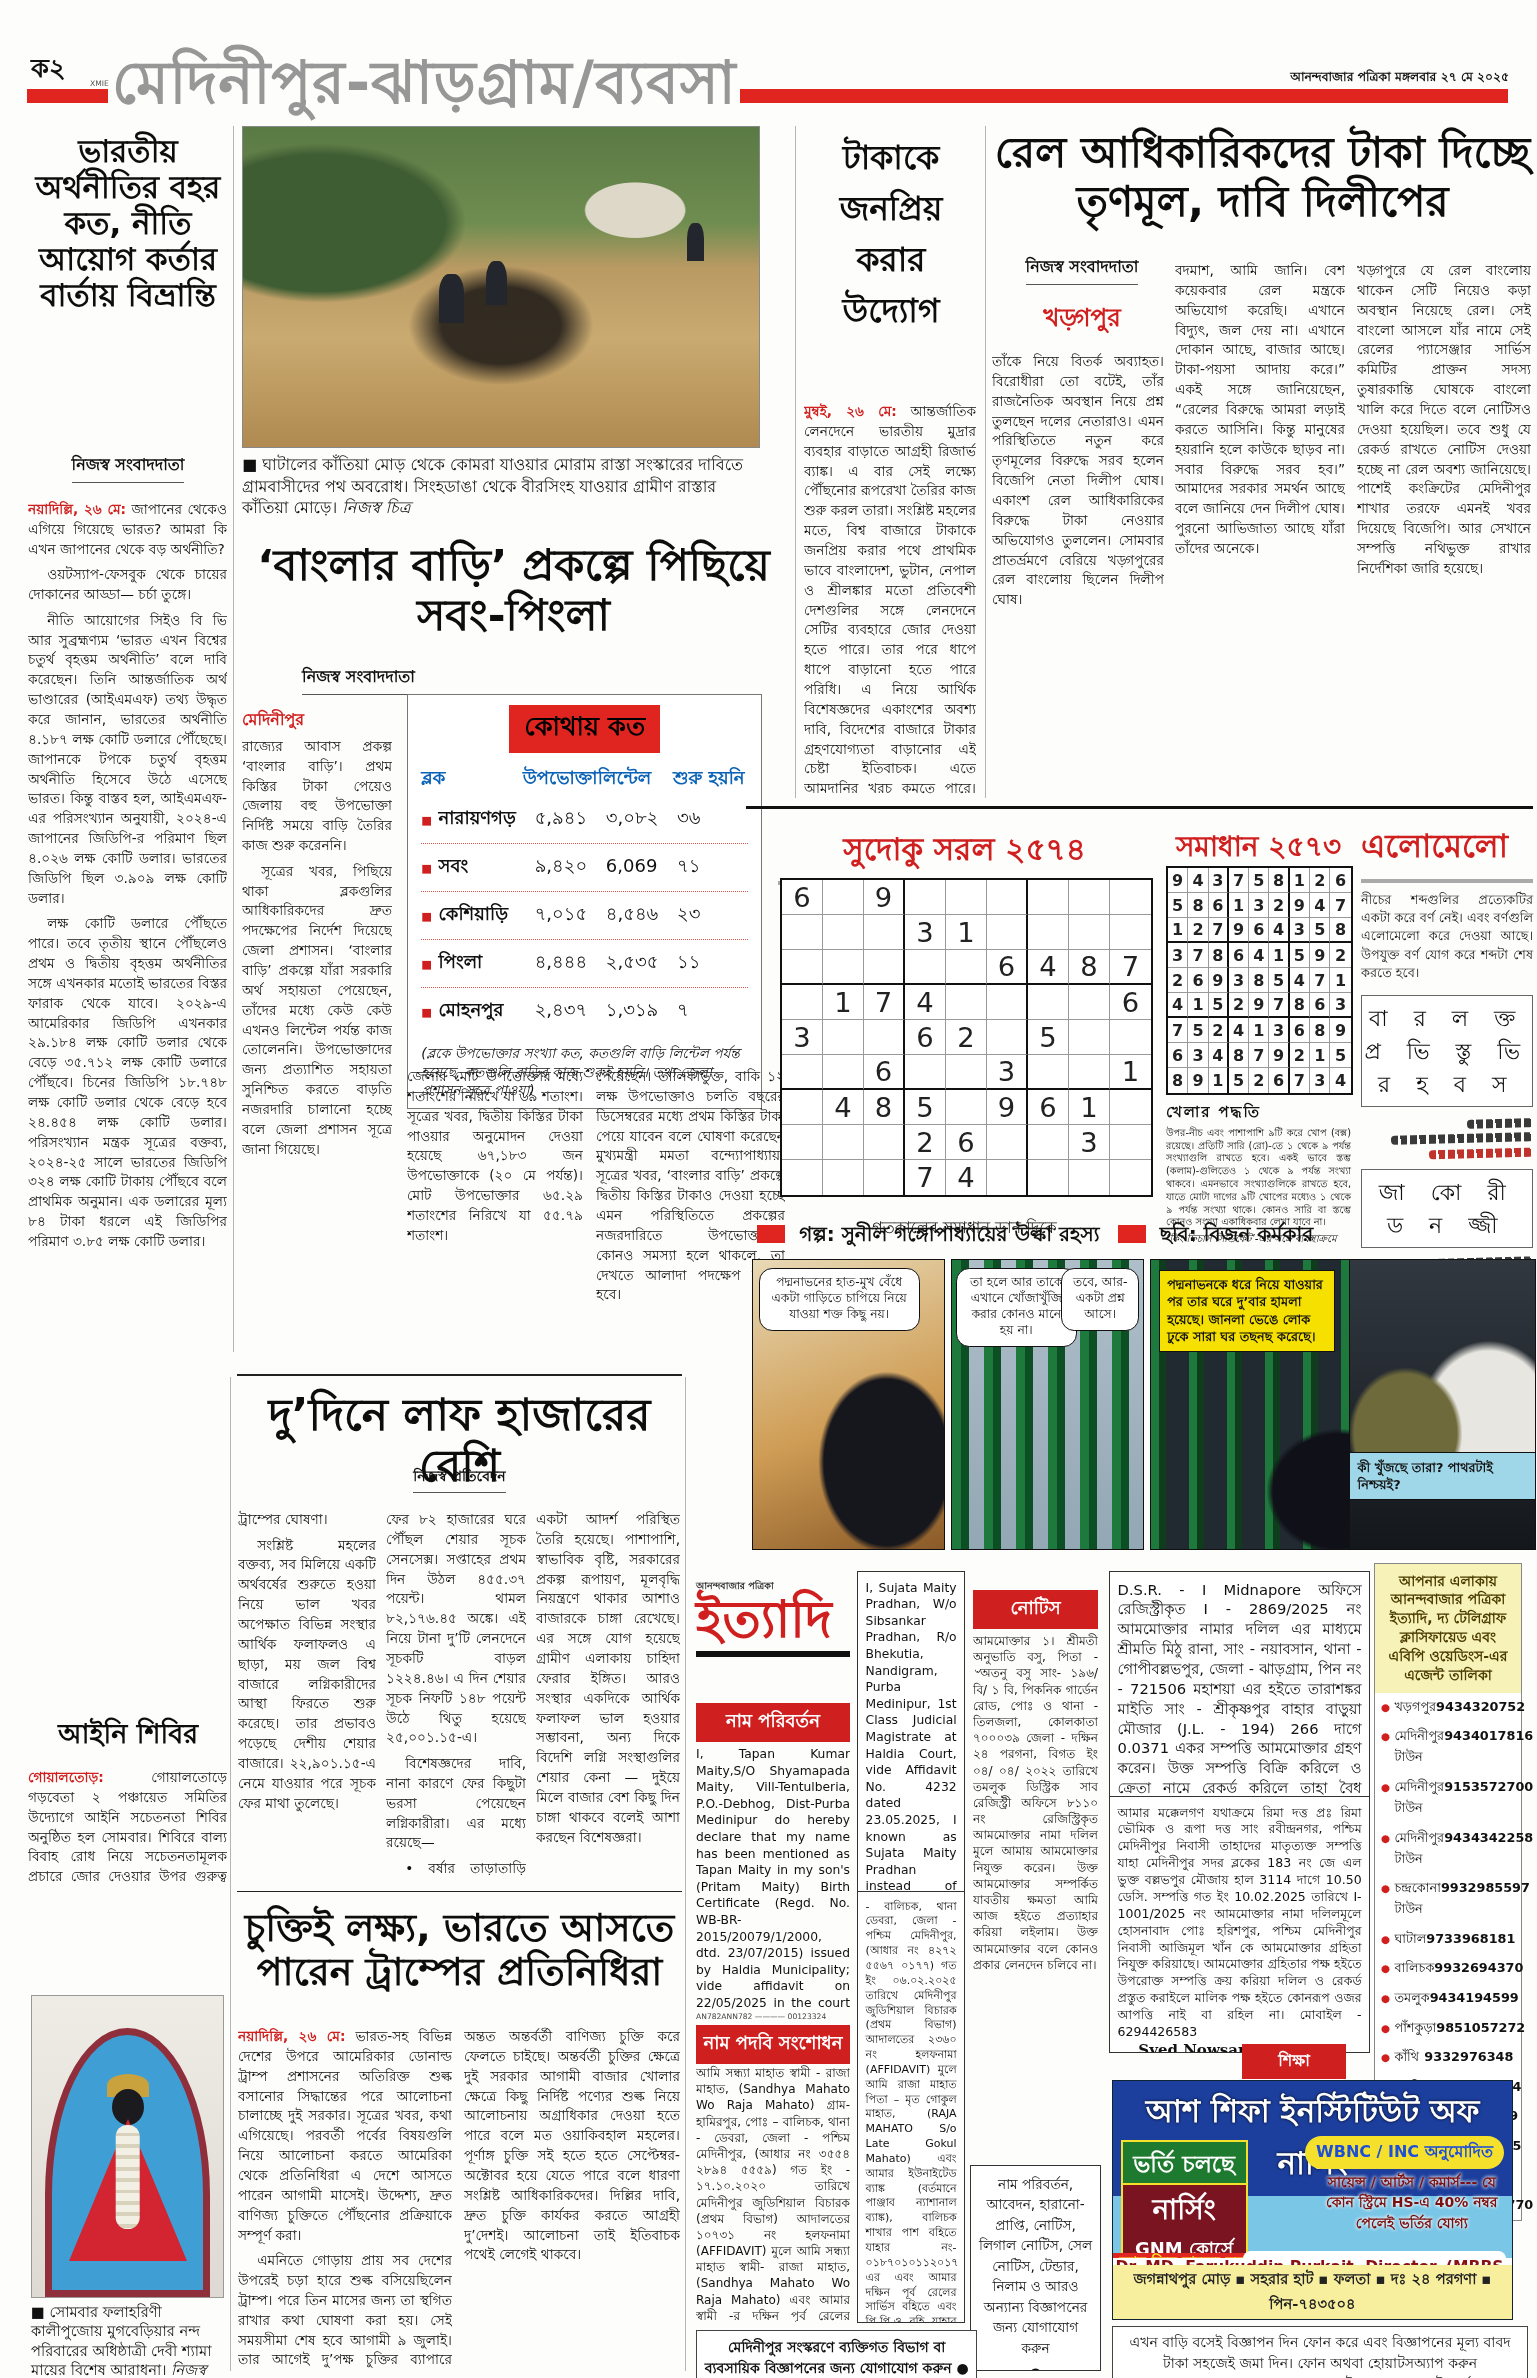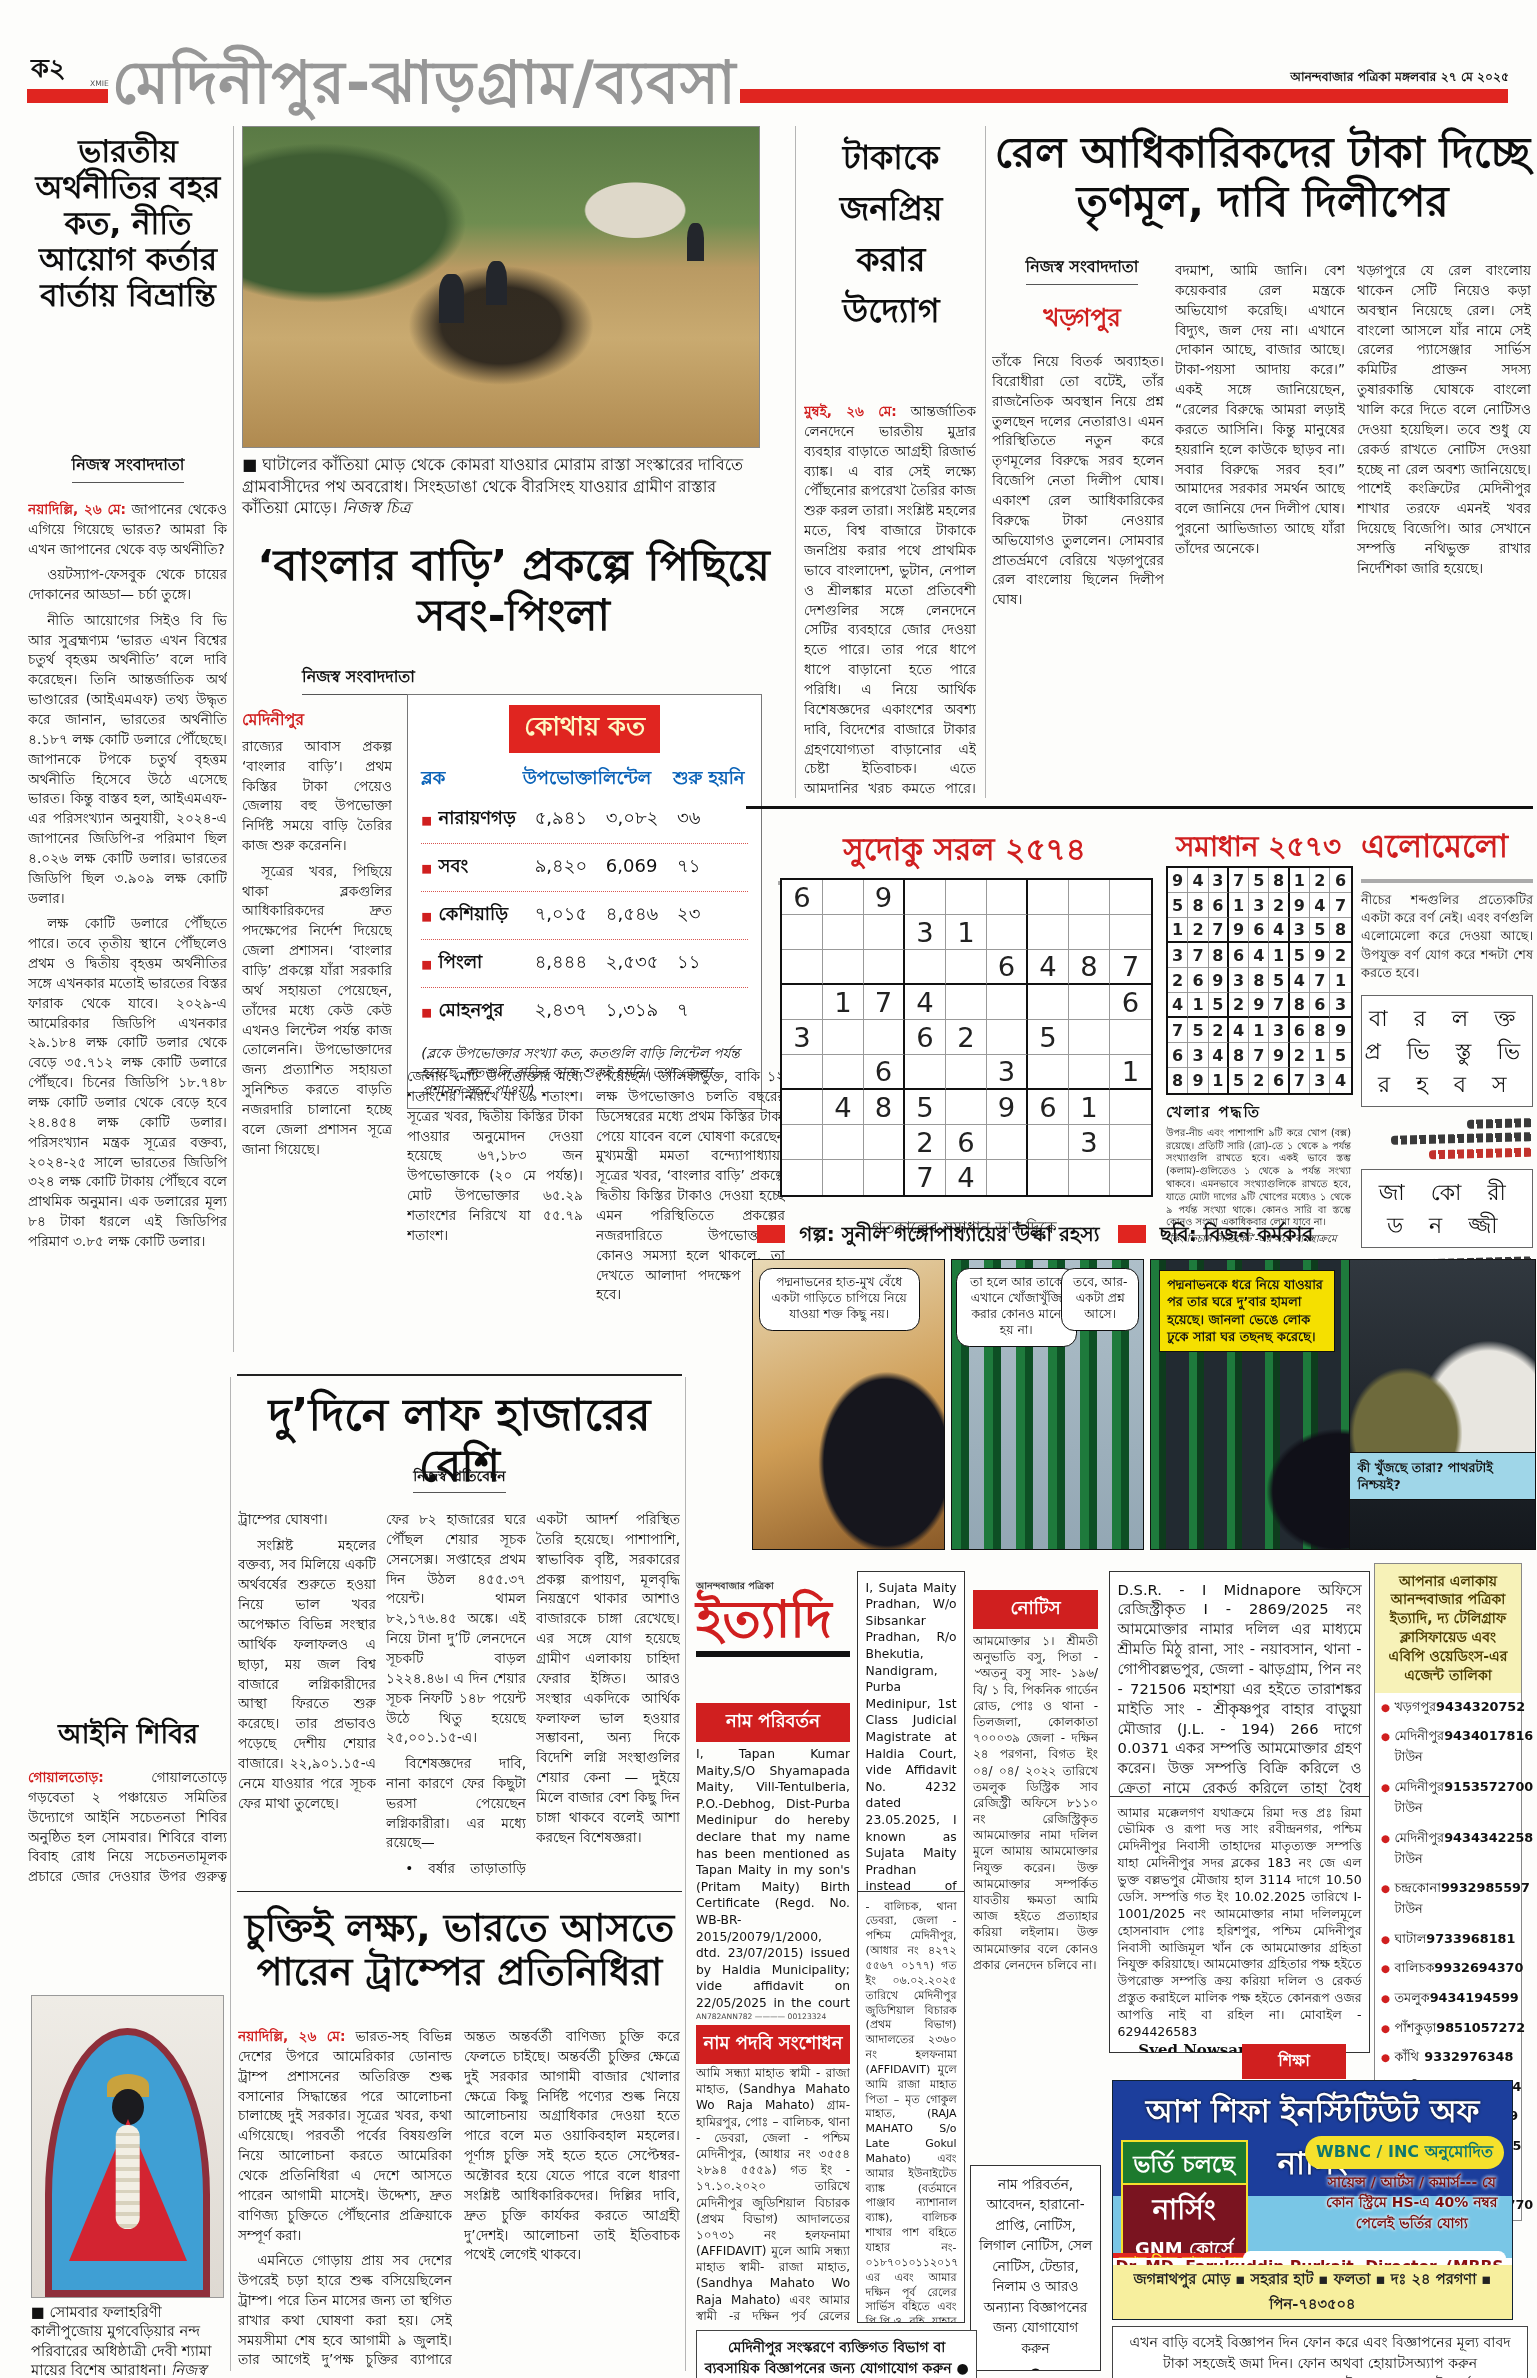--- a/index.html
+++ b/index.html
@@ -32,21 +32,21 @@
   #kali{background:linear-gradient(180deg,#efece6,#ded9d2);border:0.9px solid #999;overflow:hidden;}
   #kali .arch{position:absolute;left:13.2px;right:13.2px;top:32px;bottom:0;border-radius:50% 50% 0 0/62% 62% 0 0;
       background:#3f9fd4;border:7.6px solid #8e2f3b;}
   #kali .fig{position:absolute;left:50%;transform:translateX(-50%);}
   #kali .head{top:93px;width:32px;height:36px;background:#1b1b1f;border-radius:50%;}
   #kali .crown{top:78px;width:42px;height:23px;background:#c9a23d;border-radius:50% 50% 0 0;}
   #kali .dress{top:123px;width:0;height:0;border-left:59px solid transparent;border-right:59px solid transparent;border-bottom:142px solid #d32431;}
   #kali .garl{top:129px;width:24.6px;height:104px;background:repeating-linear-gradient(180deg,#f2efe4 0 7.6px,#d8d2bd 7.6px 11.4px);border-radius:11.4px;}
   
   #ktable{border:0.9px solid #777;background:#fff;padding:9.5px 13.2px 7.6px;}
-  #ktable .pill{display:inline-block;background:#e02520;color:#fef9c3;font-weight:bold;font-size:25.6px;padding:2.8px 15px;}
+  #ktable .pill{display:inline-block;background:#e02520;color:#000000;font-weight:bold;font-size:25.6px;padding:2.8px 15px;}
   .krow{display:flex;align-items:baseline;font-size:18px;padding:8.5px 0 7.6px;border-bottom:1.9px dotted #d8554f;}
   .krow:last-of-type{border-bottom:none;}
   .krow .b{color:#d01f1f;font-size:11.4px;margin-right:6.6px;}
   .krow .n{font-weight:bold;flex:1.35;}
   .krow .v{flex:1;text-align:left;}
   #khead{display:flex;color:#0b63b8;font-weight:bold;font-size:18px;margin-top:11.4px;}
   #khead span:first-child{flex:1.35;}
   #khead span{flex:1;}
   #knote{font-size:13.7px;font-style:italic;margin-top:9.5px;line-height:1.35;}
   
@@ -94,21 +94,21 @@
   
   #nad{border:1.9px solid #123; background:#79c6e6;overflow:hidden;}
   #nad .bluehead{background:#1c3e9c;color:#fff;font-weight:bold;font-size:31px;text-align:center;padding:5.7px 0;text-shadow:0 0 2.8px #000;}
   .arrowbox{position:absolute;color:#fff;font-weight:bold;text-align:center;border:2.8px solid #f5e12c;}
   #nad .redstrip{position:absolute;background:#e02520;color:#ffe92c;font-weight:bold;text-align:center;font-size:15.6px;line-height:1.3;}
   #nad .phone{position:absolute;background:#fff;border-radius:7.6px;color:#d01f1f;font-weight:bold;font-size:28px;padding:1.9px 9.5px;}
   #nad .phone .ic{display:inline-block;width:24.6px;height:24.6px;border-radius:50%;background:#17a33c;color:#fff;font-size:15px;text-align:center;line-height:24.6px;margin-right:5.7px;}
   #nad .web{position:absolute;background:#143a8a;color:#fff;font-size:11.4px;text-align:center;}
   #nad .dir{position:absolute;background:#fff;color:#8a1111;font-weight:bold;font-size:15.6px;text-align:center;}
   #nad .addr{position:absolute;background:#f7ef9e;color:#222;font-weight:bold;font-size:14.7px;text-align:center;}
-  #nad .badge{position:absolute;background:#f5e12c;border-radius:19px;color:#0f766e;font-weight:bold;font-size:16px;padding:2.8px 11.4px;}
+  #nad .badge{position:absolute;background:#f5e12c;border-radius:19px;color:#1d4ed8;font-weight:bold;font-size:16px;padding:2.8px 11.4px;}
   #nad .elig{position:absolute;color:#7a1010;font-weight:bold;font-size:14px;text-align:center;line-height:1.45;text-shadow:0 0 3.8px #fff,0 0 3.8px #fff;}
   .notebox{border:1.4px solid #444;background:#fff;font-size:14px;line-height:1.5;text-align:center;font-weight:bold;}
 </style>
 </head>
 <body>
 
 <div id="page">
 
   <div class="abs" style="left:31px;top:49px;font-size:25.6px;font-weight:bold;">ক২</div>
   <div class="abs" style="left:90px;top:79px;font-size:7.6px;color:#555;">XMIE</div>

